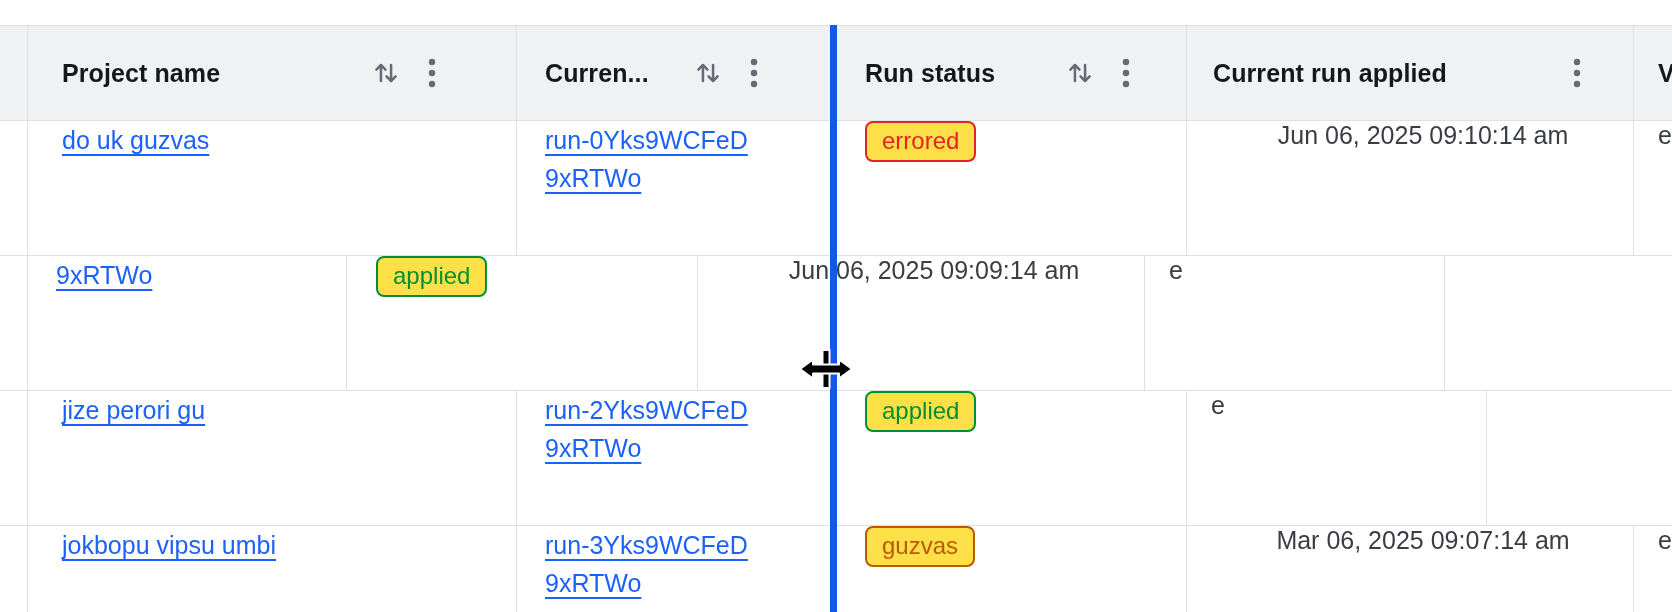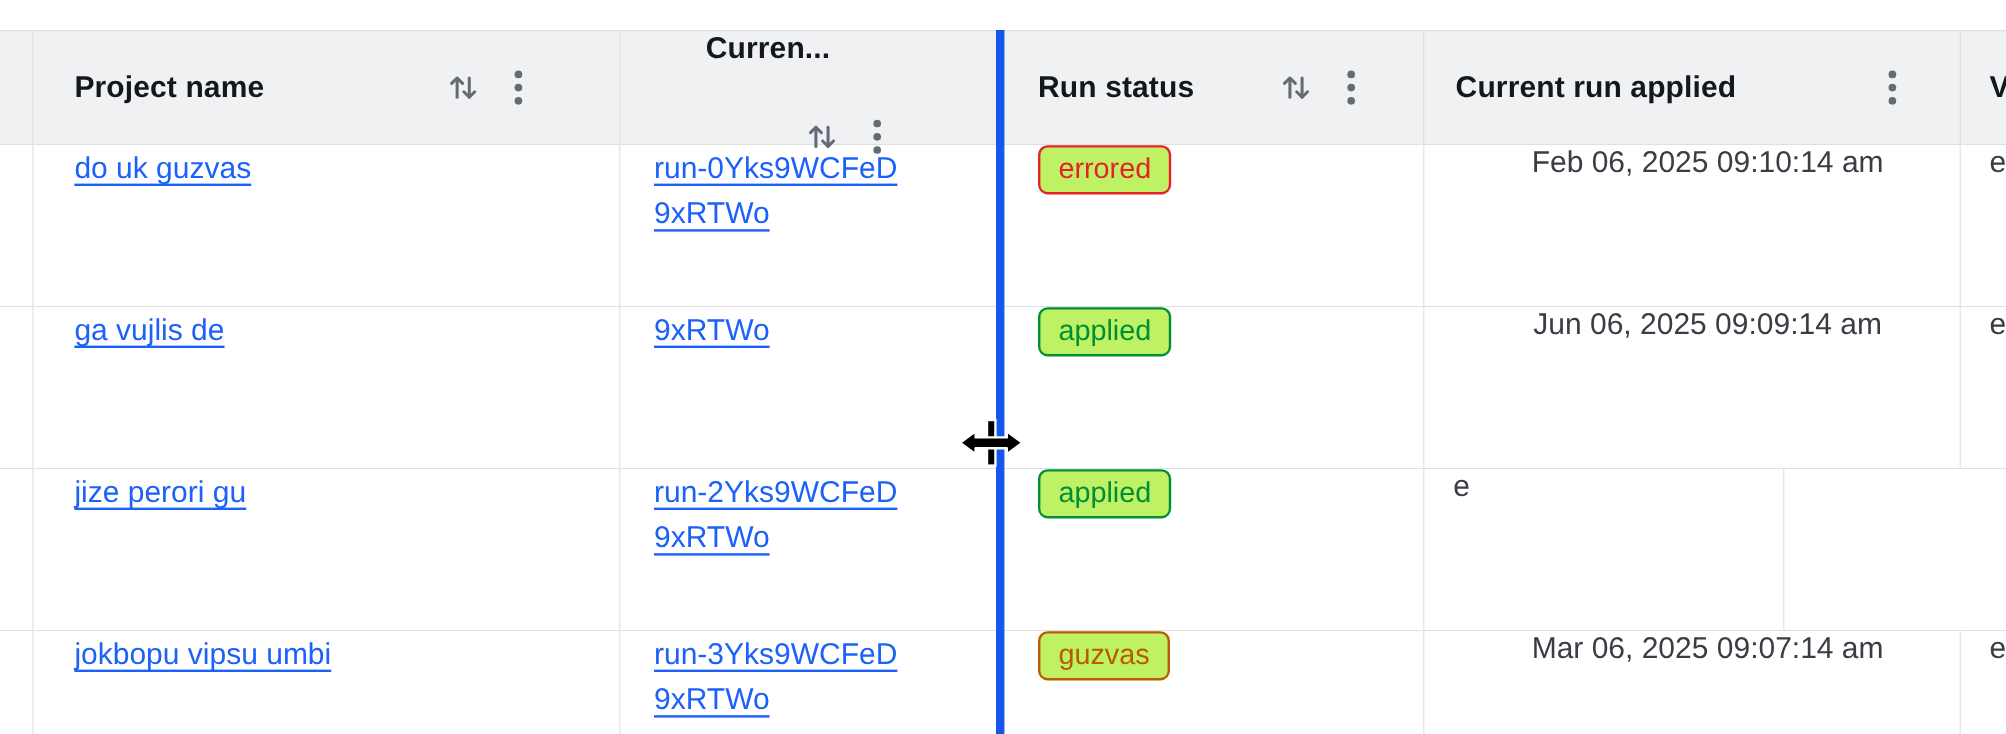--- a/index.html
+++ b/index.html
@@ -45,21 +45,21 @@
 
   
   .c0 { width: 28px;  padding-left: 0; }
   .c1 { width: 489px; padding-left: 34px; }
   .c2 { width: 319px; padding-left: 28px; }
   .c3 { width: 351px; padding-left: 29px; }
   .c4 { width: 447px; padding-left: 26px; text-align: center; }
   .c5 { width: 300px; padding-left: 24px; }
 
   .th.c1 { padding-right: 80px; }
-  .th.c2 { padding-right: 100px; flex-direction: column; }
+  .th.c2 { padding-right: 100px; }
   .th.c3 { padding-right: 56px; }
   .th.c4 { padding-right: 52px; }
 
   
   .tr {
     display: flex;
     height: 135px;
     border-bottom: 1px solid var(--border, #dfe0e3);
     background: #ffffff;
   }
@@ -75,21 +75,21 @@
     text-underline-offset: 5px;
     text-decoration-thickness: 2px;
   }
   .runlink { display: inline-block; }
   .run-line { display: block; white-space: nowrap; }
 
   .status-badge {
     display: inline-block;
     border: 2px solid currentColor;
     border-radius: 8px;
-    background: #bef264;
+    background: #fde047;
     font-size: 24px;
     line-height: 1.2;
     padding: 4px 15px;
     white-space: nowrap;
   }
   .date {
     font-size: 25px;
     color: var(--body-text, #3b3d45);
     white-space: nowrap;
   }
@@ -212,32 +212,29 @@
       <div class="td c2">
         <a href="#" class="link runlink">
           <span class="run-line">run-0Yks9WCFeD</span>
           <span class="run-line">9xRTWo</span>
         </a>
       </div>
       <div class="td c3">
         <span class="status-badge" style="color: rgb(229, 34, 40);">errored</span>
       </div>
       <div class="td c4">
-        <span class="date">Feb 06, 2025 09:10:14 am</span>
-      </div>
-      <div class="td c5">
-        <span class="date">e</span>
-      </div>
-    </div>
-
-    <div class="tr">
-      <div class="td c0"></div>
-      <div class="td c1">
-        <a href="#" class="link">ga vujlis de</a>
-      </div>
+        <span class="date">Jun 06, 2025 09:10:14 am</span>
+      </div>
+      <div class="td c5">
+        <span class="date">e</span>
+      </div>
+    </div>
+
+    <div class="tr">
+      <div class="td c0"></div>
       <div class="td c2">
         <a href="#" class="link runlink">
           <span class="run-line">9xRTWo</span>
         </a>
       </div>
       <div class="td c3">
         <span class="status-badge" style="color: rgb(0, 143, 53);">applied</span>
       </div>
       <div class="td c4">
         <span class="date">Jun 06, 2025 09:09:14 am</span>

